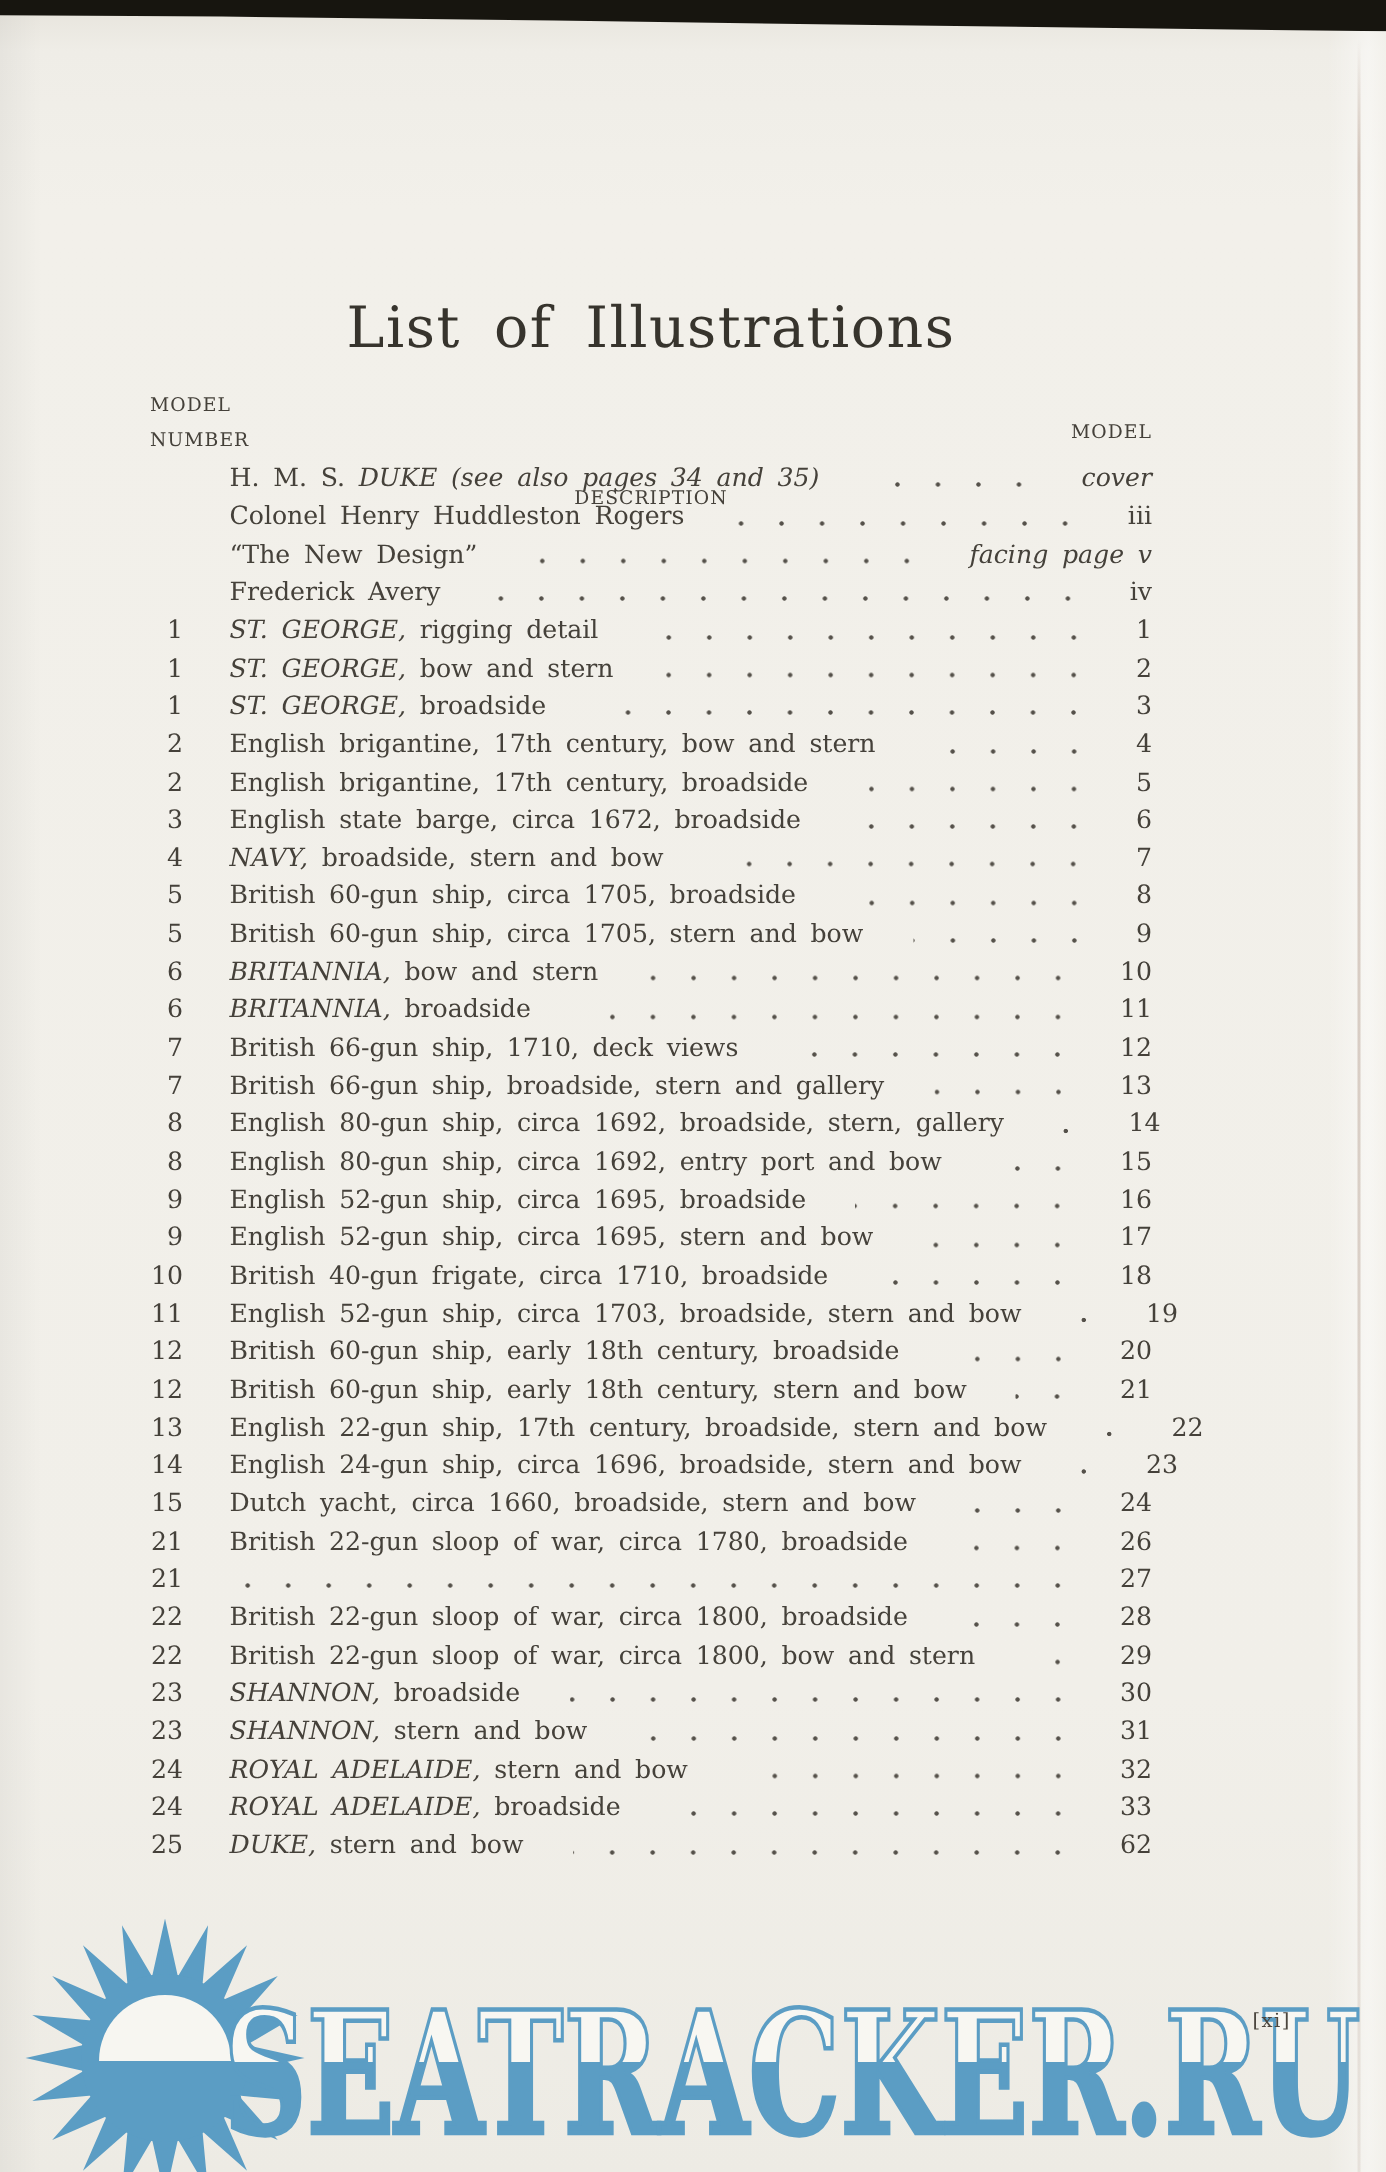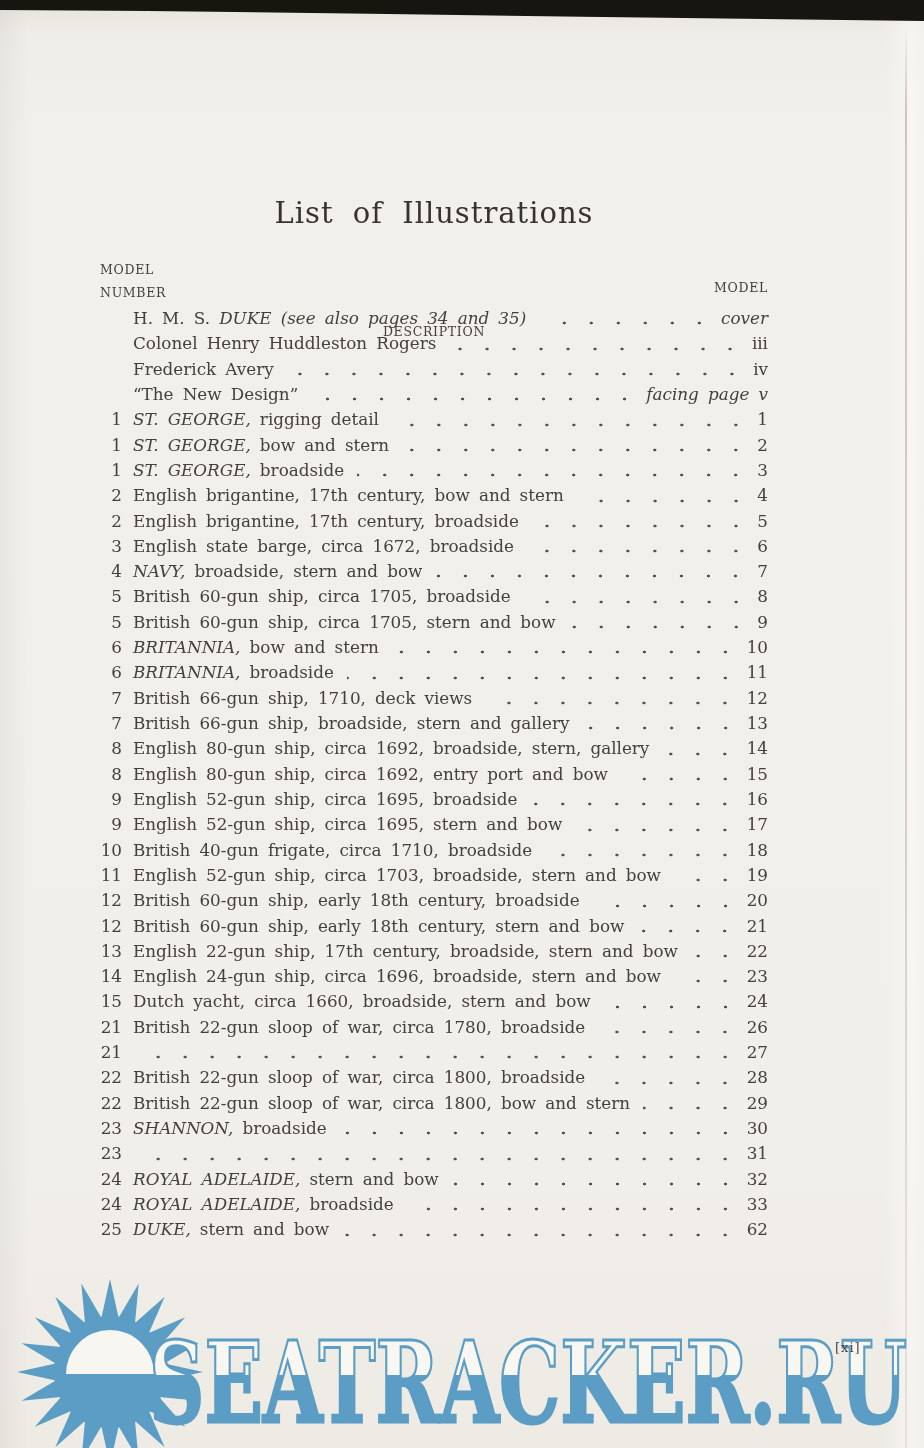--- a/index.html
+++ b/index.html
@@ -26,34 +26,34 @@
   .page-edge {
     position:absolute; top:26px; bottom:0; right:17px; width:2px;
     background:linear-gradient(180deg, rgba(128,82,58,0) 0, rgba(128,82,58,0.30) 6%, rgba(120,78,55,0.22) 60%, rgba(120,78,55,0.10) 100%);
     z-index:1;
   }
 
   .sheet { position:absolute; left:100px; top:0; width:668px; z-index:2; }
 
   .title {
     position:absolute; left:0; width:100%; top:196px;
-    text-align:center; font-size:29px; color:#37342d;
+    text-align:center; font-size:38px; color:#37342d;
     letter-spacing:1px; word-spacing:9px;
   }
 
   .hdr { font-size:12.5px; letter-spacing:0.7px; color:#45413a; }
   .hdr-model { position:absolute; left:0; top:259px; line-height:22.5px; }
   .hdr-desc  { position:absolute; left:0; top:282px; width:100%; text-align:center;margin-top:42px; }
   .hdr-page  { position:absolute; right:0; top:280px; }
 
   .list { position:absolute; left:0; top:306px; width:668px; }
   .row {
     display:flex; align-items:baseline;
     height:25.32px; line-height:25.32px;
-    font-size:16.8px; word-spacing:3.8px; white-space:nowrap;
+    font-size:16.8px; word-spacing:3.8px; white-space:nowrap;gap:20px;
   }
   .num  { flex:none; width:22px; text-align:right; }
   .desc { flex:none; margin-left:11px; }
   .it   { font-style:italic; }
   .dots {
     flex:1 1 auto; align-self:stretch; min-width:22px;
     margin-left:13px; margin-right:8px;
     background-image:radial-gradient(circle, #55514a 1.2px, rgba(85,81,74,0) 1.7px);
     background-size:27px 6px;
     background-repeat:repeat-x;
@@ -92,29 +92,29 @@
         <span class="pg it">cover</span>
       </div>
       <div class="row">
         <span class="num"></span>
         <span class="desc"><span>Colonel Henry Huddleston Rogers</span></span>
         <span class="dots"></span>
         <span class="pg">iii</span>
       </div>
       <div class="row">
         <span class="num"></span>
+        <span class="desc"><span>“The New Design”</span></span>
+        <span class="dots"></span>
+        <span class="pg it">facing page v</span>
+      </div>
+      <div class="row">
+        <span class="num"></span>
         <span class="desc"><span>Frederick Avery</span></span>
         <span class="dots"></span>
         <span class="pg">iv</span>
-      </div>
-      <div class="row">
-        <span class="num"></span>
-        <span class="desc"><span>“The New Design”</span></span>
-        <span class="dots"></span>
-        <span class="pg it">facing page v</span>
       </div>
       <div class="row">
         <span class="num">1</span>
         <span class="desc"><span class="it">ST. GEORGE,</span><span> rigging detail</span></span>
         <span class="dots"></span>
         <span class="pg">1</span>
       </div>
       <div class="row">
         <span class="num">1</span>
         <span class="desc"><span class="it">ST. GEORGE,</span><span> bow and stern</span></span>
@@ -277,20 +277,21 @@
         <span class="pg">29</span>
       </div>
       <div class="row">
         <span class="num">23</span>
         <span class="desc"><span class="it">SHANNON,</span><span> broadside</span></span>
         <span class="dots"></span>
         <span class="pg">30</span>
       </div>
       <div class="row">
         <span class="num">23</span>
+        <span class="desc"><span class="it">SHANNON,</span><span> stern and bow</span></span>
         <span class="dots"></span>
         <span class="pg">31</span>
       </div>
       <div class="row">
         <span class="num">24</span>
         <span class="desc"><span class="it">ROYAL ADELAIDE,</span><span> stern and bow</span></span>
         <span class="dots"></span>
         <span class="pg">32</span>
       </div>
       <div class="row">

